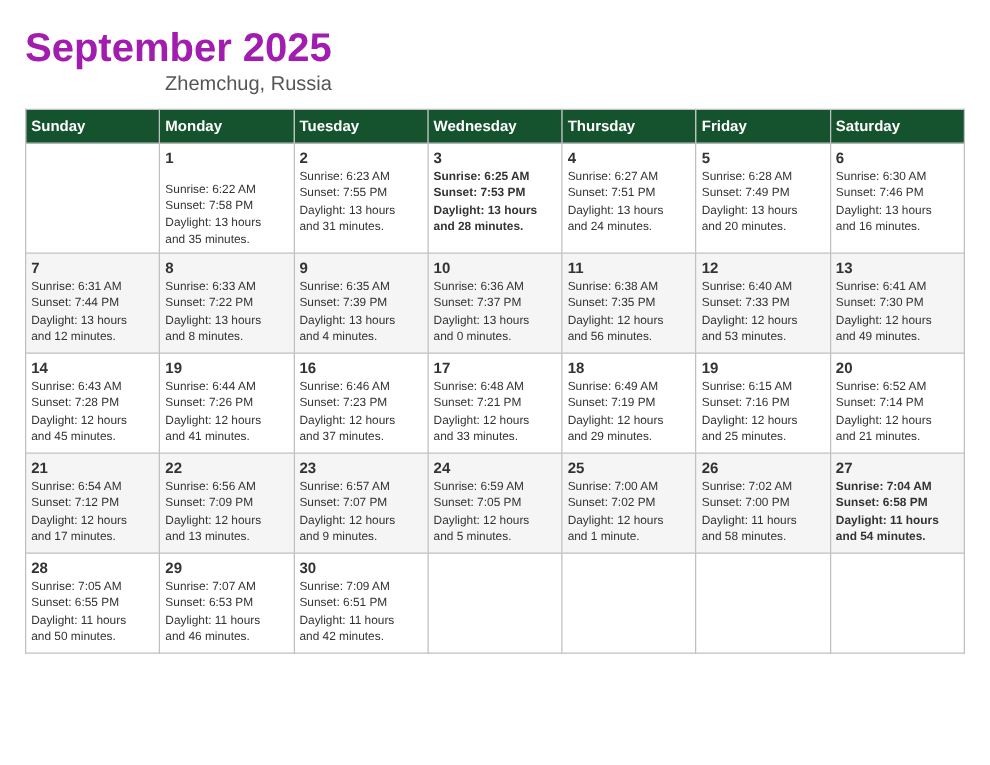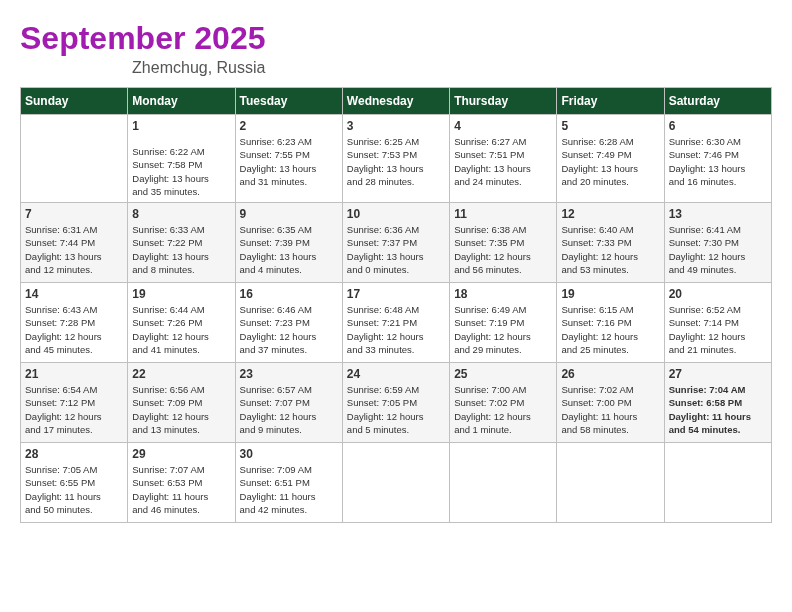--- a/index.html
+++ b/index.html
@@ -110,21 +110,21 @@
         </td>
         <td>
           <span class="day-number">2</span>
           <div class="cell-content" style="white-space: pre-line;">Sunrise: 6:23 AM
 Sunset: 7:55 PM
 Daylight: 13 hours
 and 31 minutes.</div>
         </td>
         <td>
           <span class="day-number">3</span>
-          <div class="cell-content" style="white-space: pre-line;">Sunrise: 6:25 AM
+          <div class="cell-content" style="white-space: pre-line; font-weight: bold;">Sunrise: 6:25 AM
 Sunset: 7:53 PM
 Daylight: 13 hours
 and 28 minutes.</div>
         </td>
         <td>
           <span class="day-number">4</span>
           <div class="cell-content" style="white-space: pre-line;">Sunrise: 6:27 AM
 Sunset: 7:51 PM
 Daylight: 13 hours
 and 24 minutes.</div>

